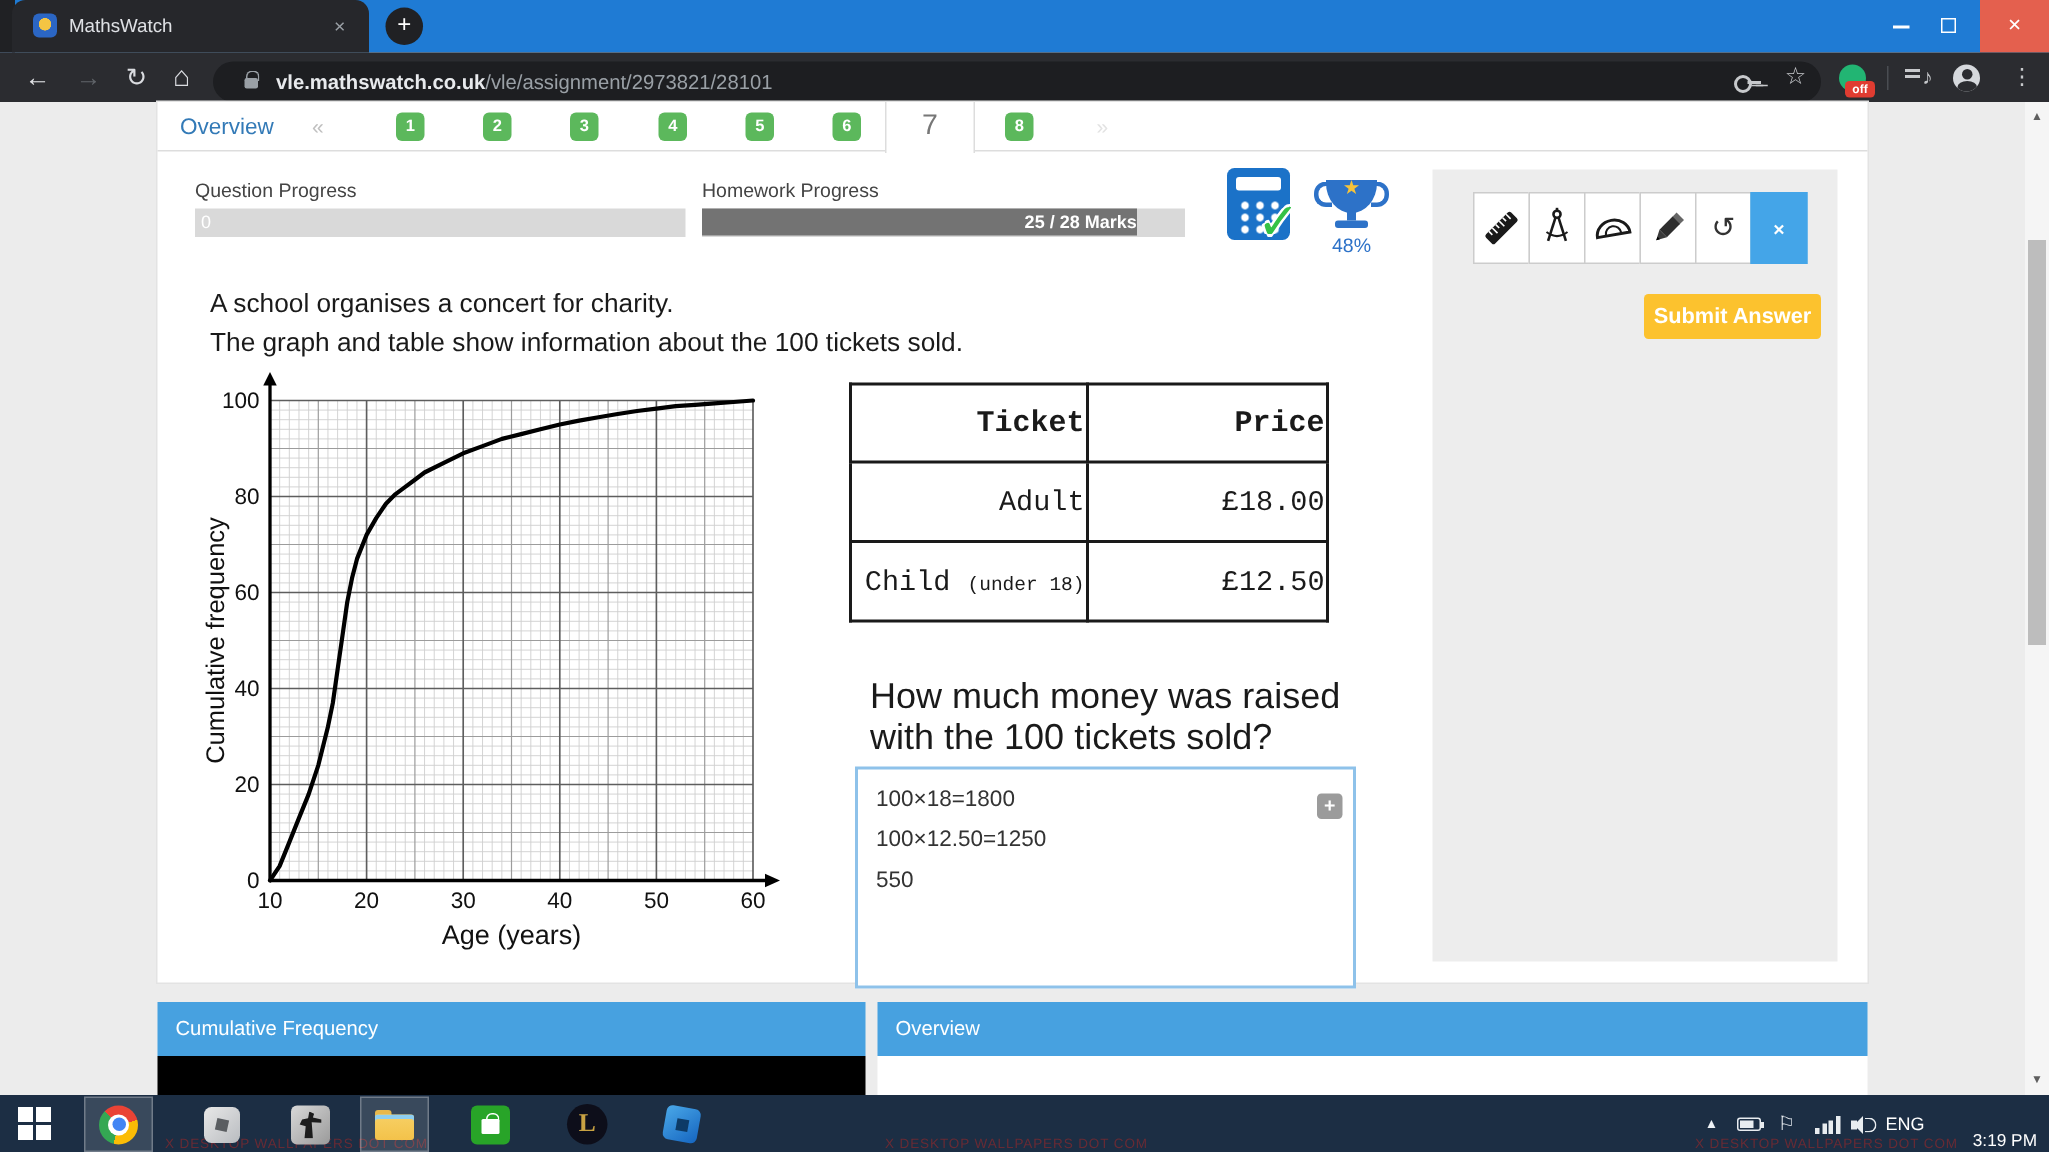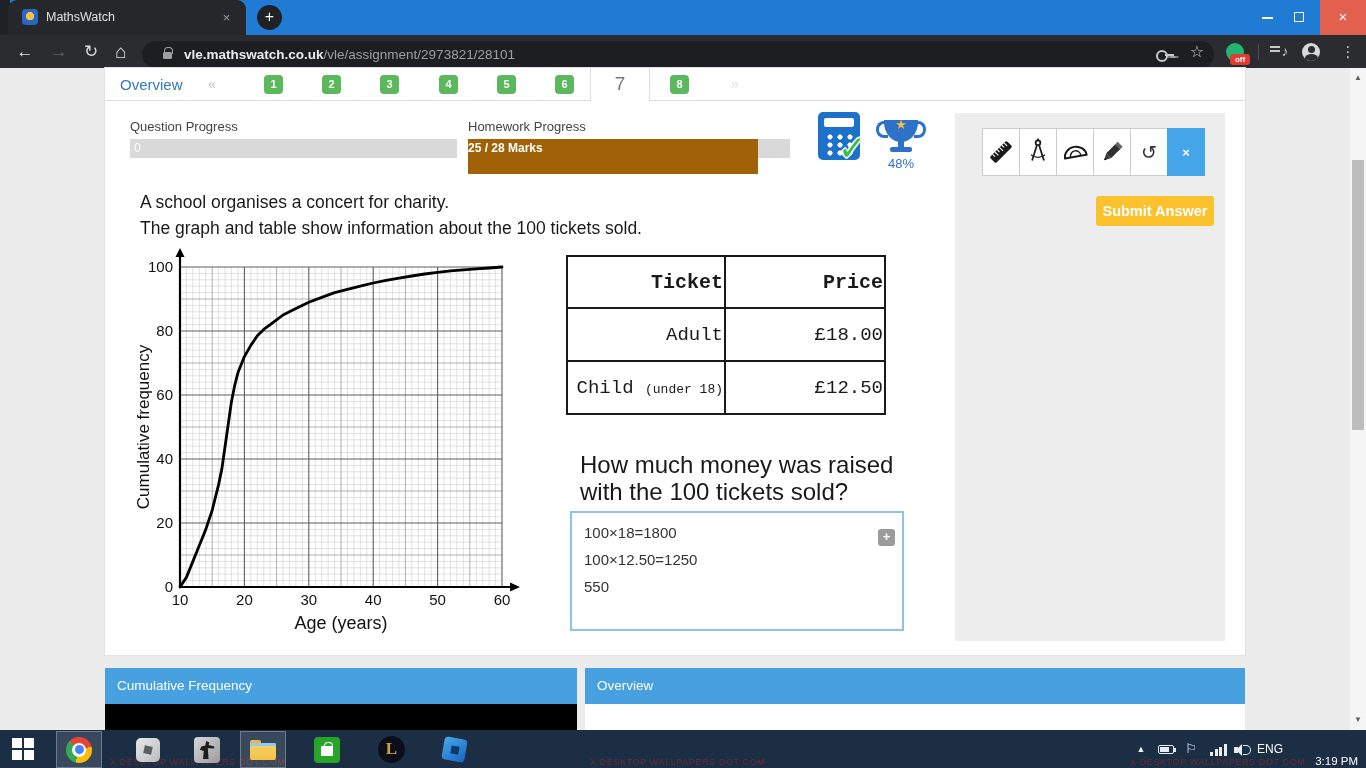--- a/index.html
+++ b/index.html
@@ -56,21 +56,21 @@
   .navrow-border{left:105px;top:100px;width:1140px;height:1px;background:#ddd;}
   .overview-link{left:120px;top:68px;height:33px;line-height:33px;font-size:15px;color:#337ab7;}
   .chev{top:68px;height:33px;line-height:33px;font-size:14px;}
   .qbadge{top:75px;width:19px;height:19px;background:#5cb85c;border-radius:4px;color:#fff;
           font-size:11px;font-weight:bold;text-align:center;line-height:19px;}
   .tab7{left:590px;top:68px;width:60px;height:34px;background:#fff;border-left:1px solid #ddd;border-right:1px solid #ddd;
         color:#777;font-size:19px;text-align:center;line-height:32px;}
 
   .plabel{top:119px;font-size:13px;color:#444;}
   .pbar{top:139px;height:19px;background:#d9d9d9;}
-  .pfill{height:35px;background:#a16207;color:#fff;font-size:12px;font-weight:600;text-align:left;line-height:19px;}
+  .pfill{height:18px;background:#737373;color:#fff;font-size:12px;font-weight:600;text-align:right;line-height:19px;}
   .pzero{left:134px;top:139px;font-size:12px;color:#fff;line-height:19px;}
 
   
   .calc{left:818px;top:112px;width:42px;height:48px;background:#1b72c8;border-radius:5px;}
   .calc::before{content:"";position:absolute;left:6px;top:6px;width:30px;height:9px;background:#fff;border-radius:2px;}
   .calc::after{content:"";position:absolute;left:6px;top:20px;width:30px;height:24px;
     background-image:radial-gradient(circle,#fff 2.3px,transparent 2.8px);background-size:10px 8px;background-position:1px 1px;}
   .calc-check{left:838px;top:128px;font-size:34px;font-weight:bold;color:#35c246;
     text-shadow:-2px 0 #fff,2px 0 #fff,0 -2px #fff,0 2px #fff;}
   .trophy-cup{left:884px;top:120px;width:34px;height:22px;background:#2d72c8;border-radius:0 0 55% 55%/0 0 100% 100%;}
@@ -96,21 +96,21 @@
   .intro{left:140px;top:189px;font-size:17.5px;color:#1a1a1a;line-height:26px;}
   .prompt{left:580px;top:451px;font-size:24px;color:#1a1a1a;line-height:27px;}
 
   table.price{position:absolute;left:566px;top:255px;border-collapse:collapse;background:#fff;}
   table.price td,table.price th{border:2.5px solid #1a1a1a;text-align:right;vertical-align:middle;color:#1a1a1a;font-family:Liberation Mono, monospace;}
   table.price th{width:158px;height:52px;font-size:20px;font-weight:bold;}
   table.price td{height:53px;font-size:19px;}
   td.pricecol{width:160px;}
   .subnote{font-size:13px;}
 
-  .answerbox{left:570px;top:511px;width:334px;height:120px;border:2px solid #8ec2ea;background:#fff;}
+  .answerbox{left:570px;top:511px;width:334px;height:148px;border:2px solid #8ec2ea;background:#fff;}
   .answerbox textarea{width:100%;height:100%;border:none;outline:none;resize:none;padding:6px 12px;
     font-family:"Liberation Sans","DejaVu Sans",sans-serif;font-size:15px;line-height:27px;color:#333;background:transparent;}
   .plusbtn{left:878px;top:529px;width:17px;height:17px;background:#9b9b9b;border-radius:3px;color:#fff;
     font-size:13px;font-weight:bold;text-align:center;line-height:16px;}
 
   
   .vh{top:668px;height:36px;background:#47a1e0;color:#fff;font-size:13.5px;line-height:36px;}
   .vh-sub{left:396px;top:668px;width:181px;height:36px;background:#1e79c0;color:#fff;font-size:13.5px;
           line-height:36px;text-align:center;}
   .vblack{left:105px;top:704px;width:472px;height:26px;background:#000;}

